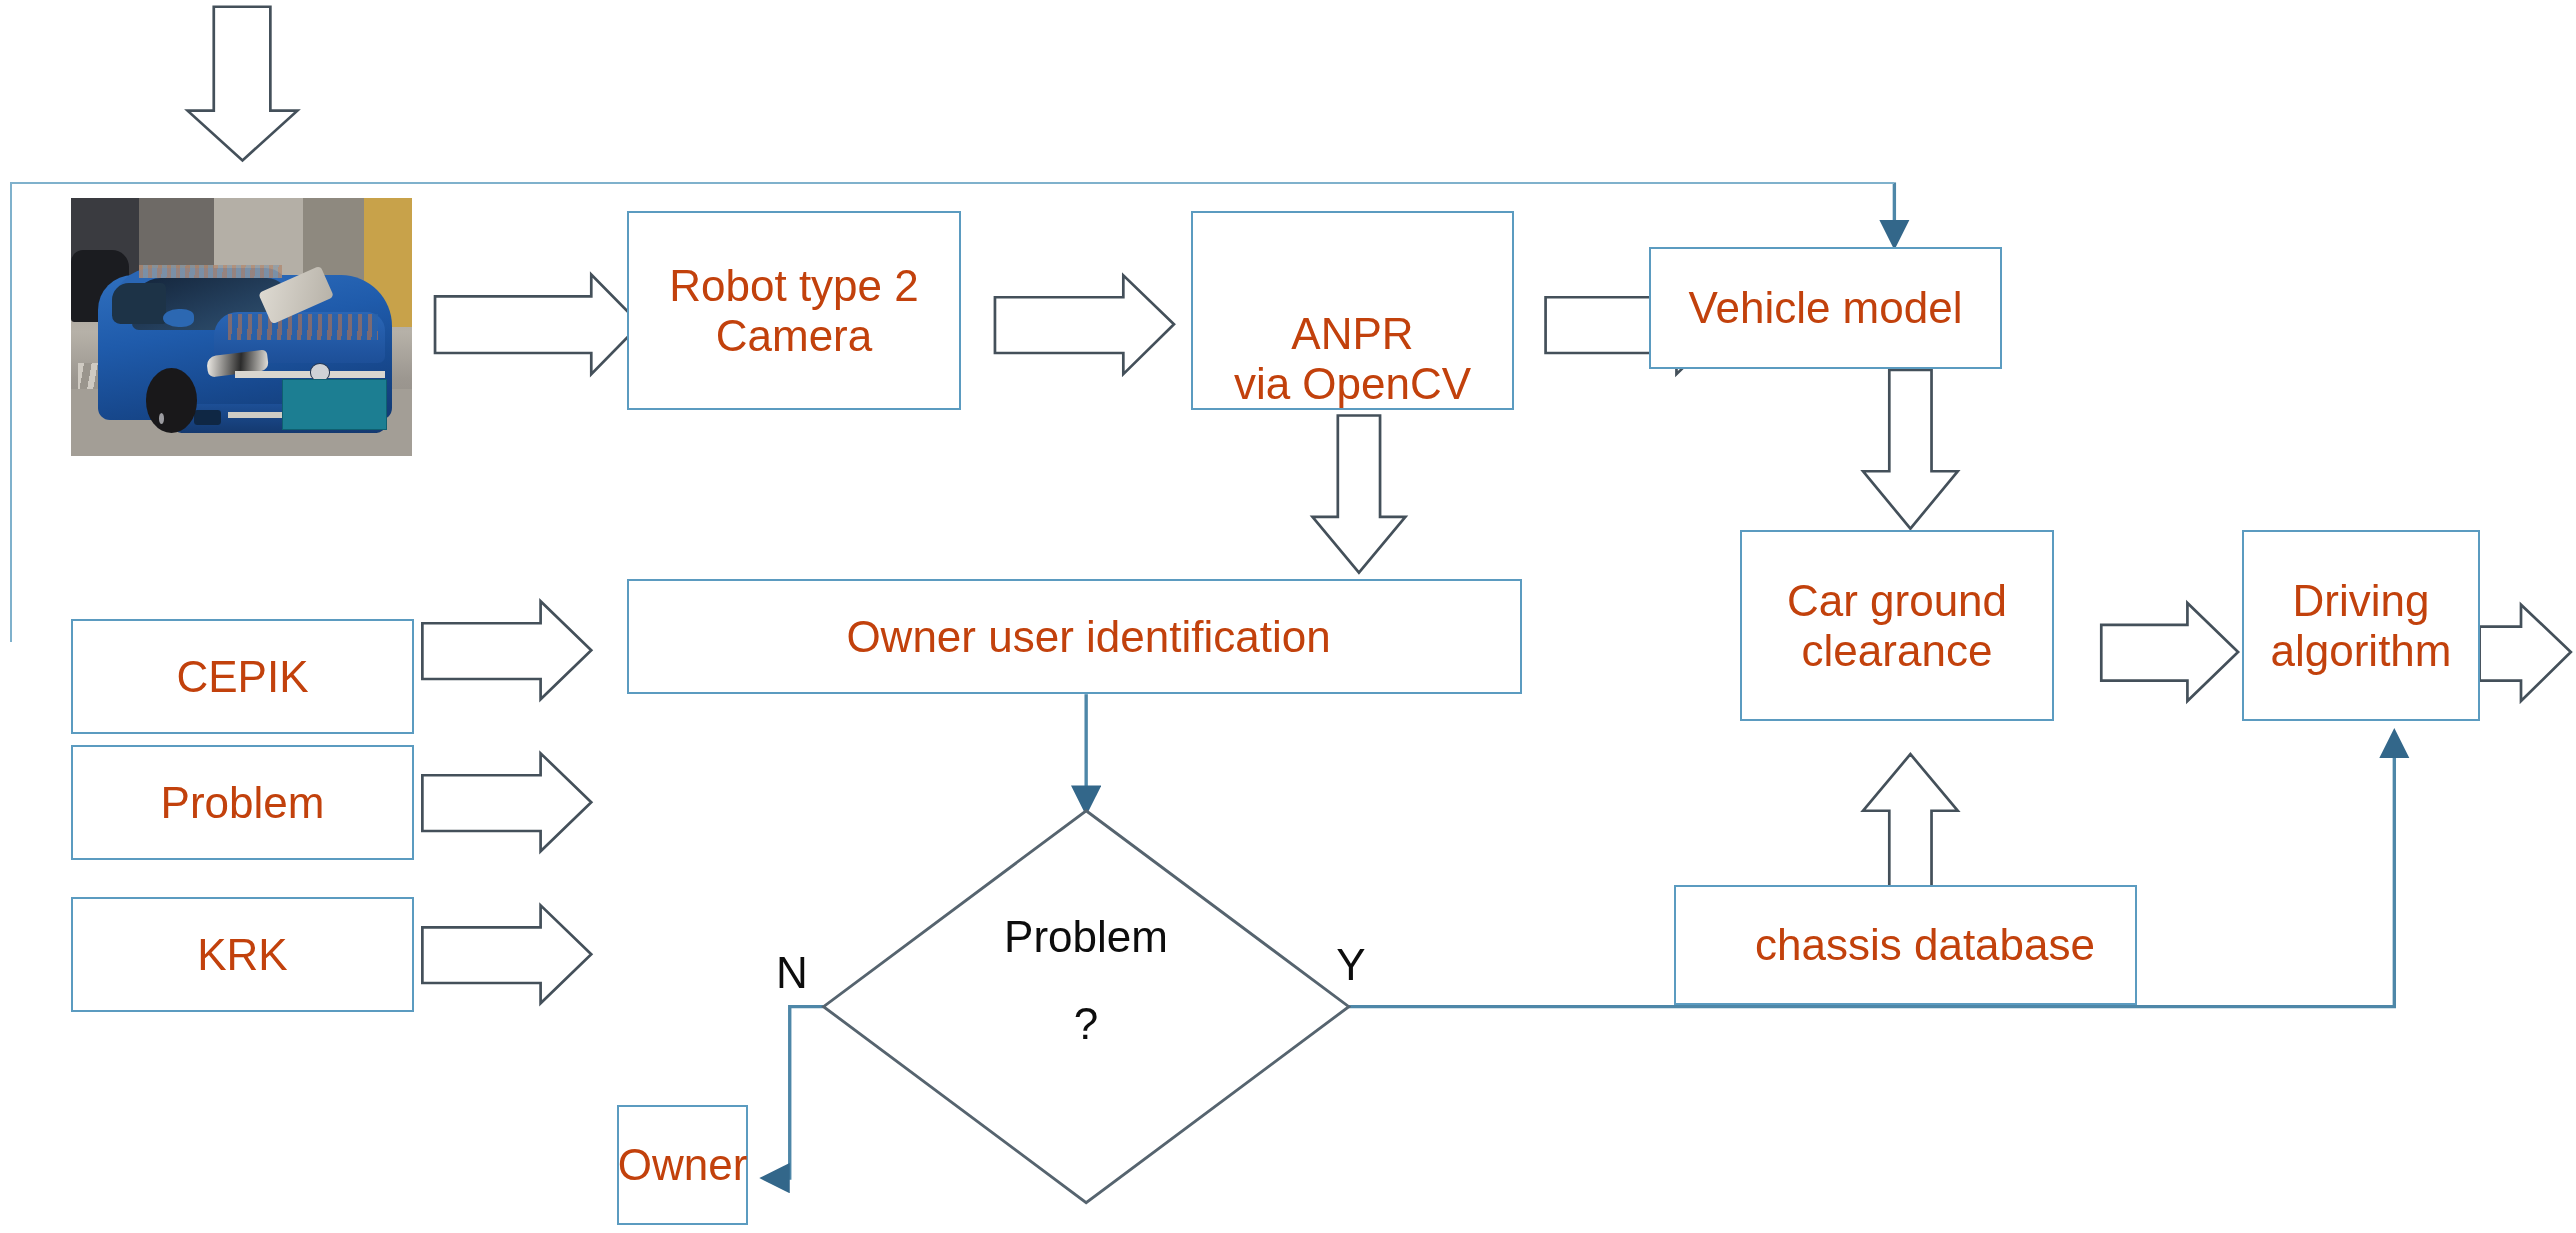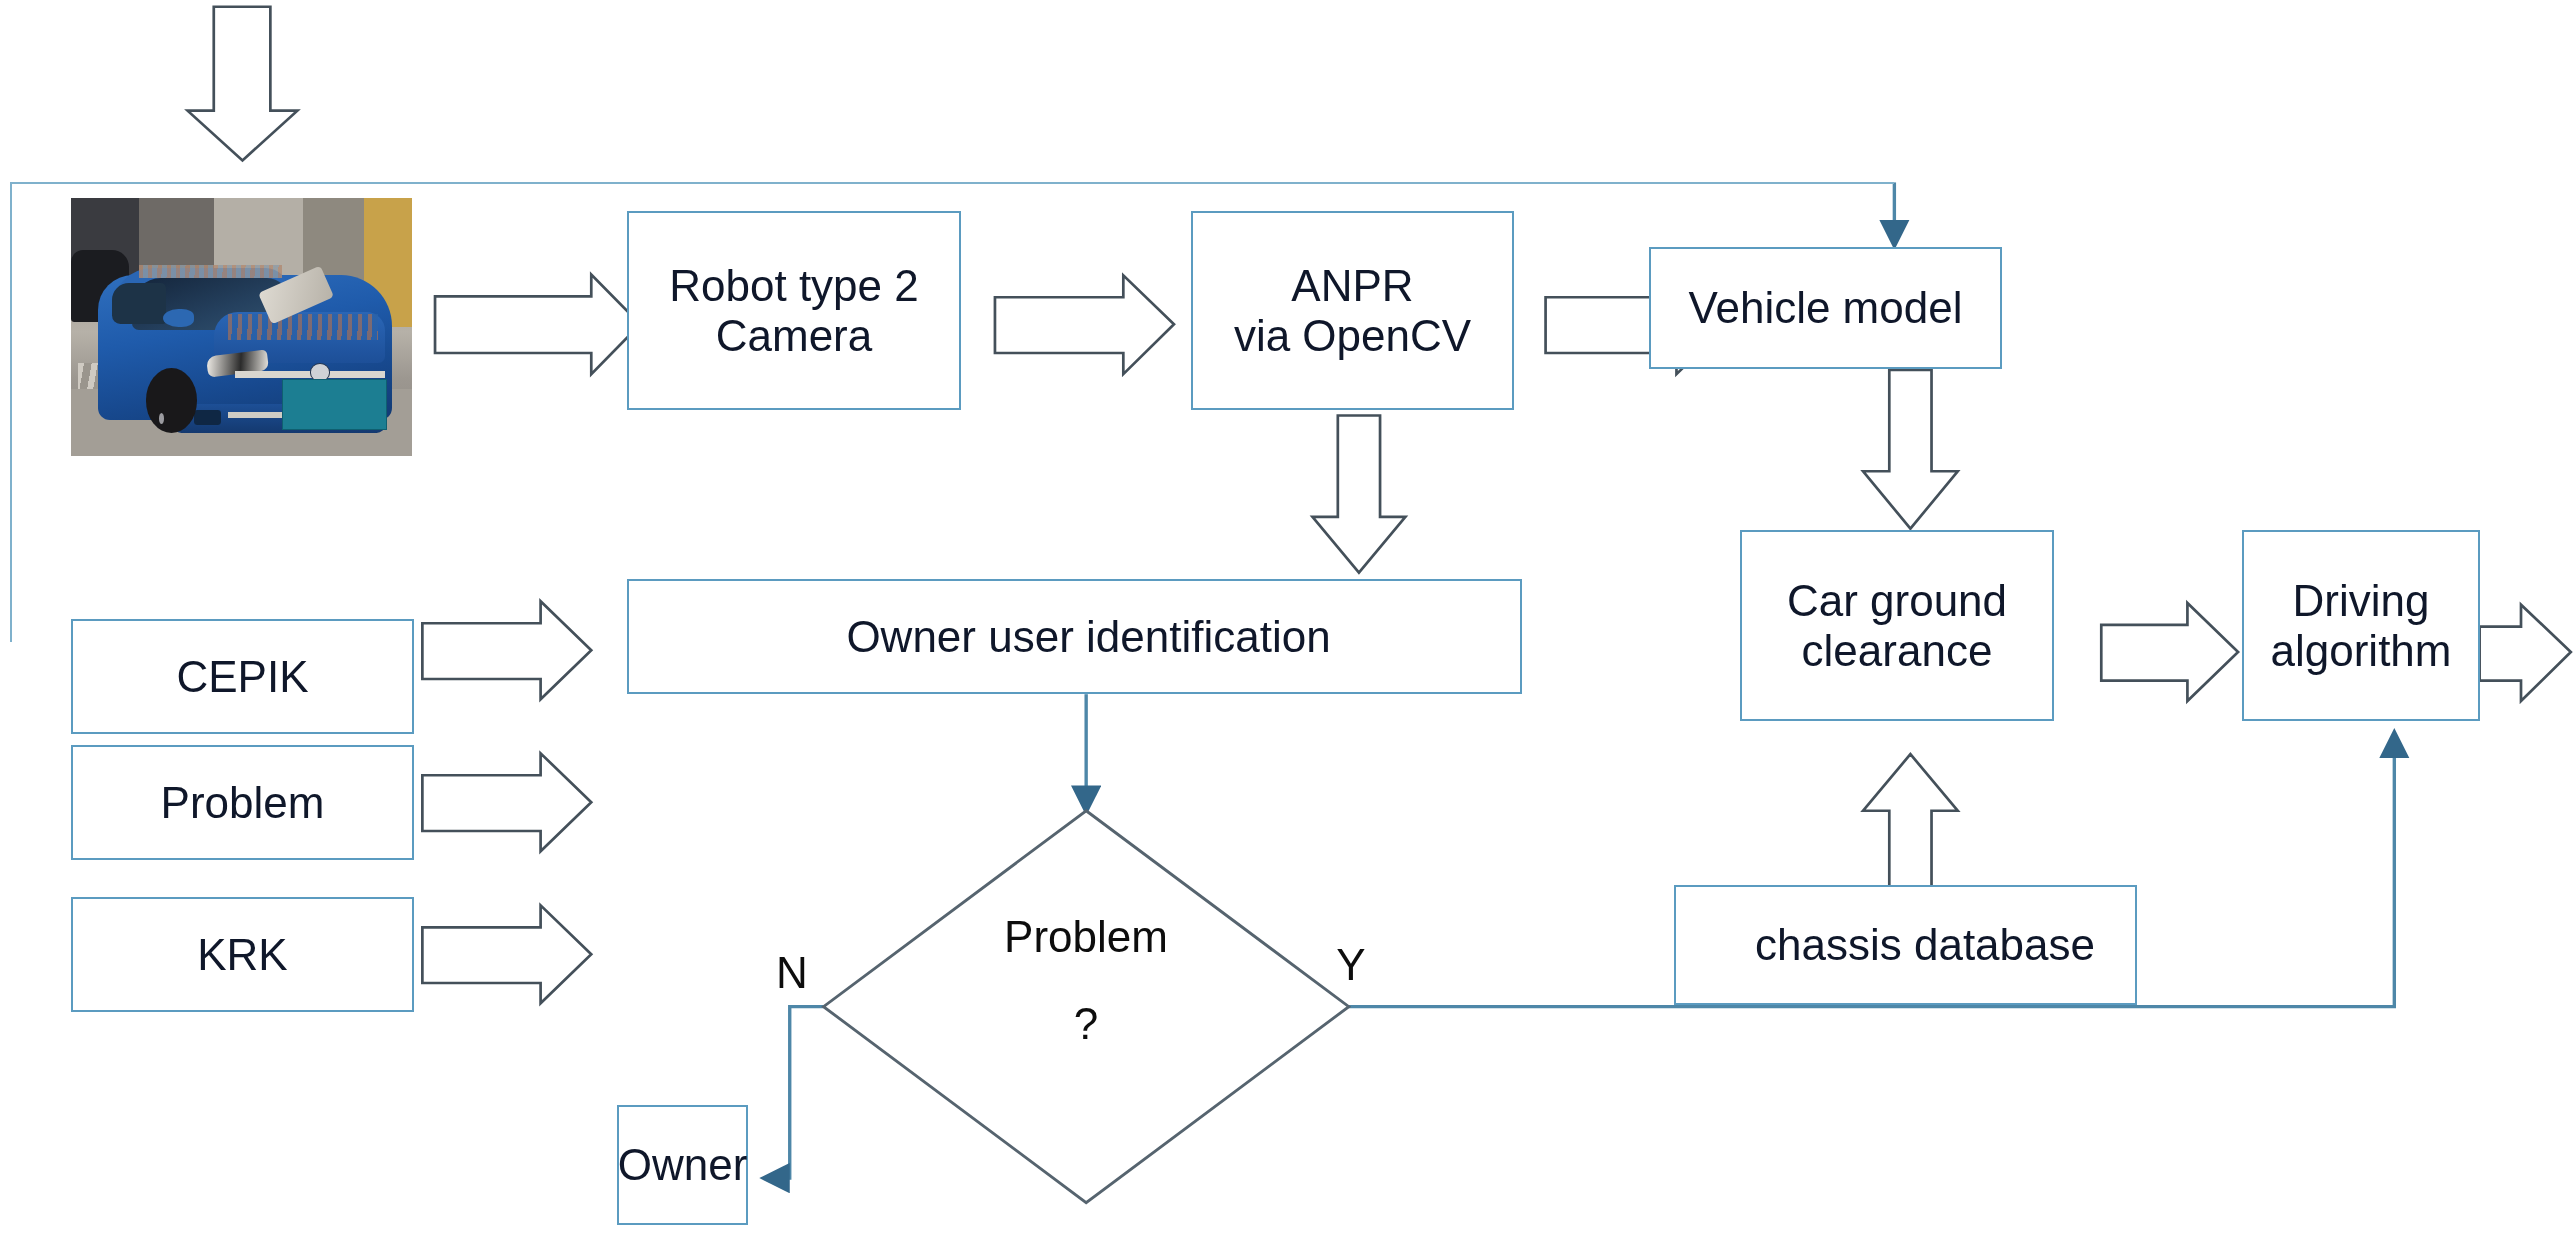--- a/index.html
+++ b/index.html
@@ -2,21 +2,21 @@
 <html style="font-size:13.5px"><head>
 <meta charset="utf-8">
 <style>
   html,body{margin:0;padding:0;background:#ffffff;}
   body{width:2576px;height:1233px;overflow:hidden;
        font-family:"Liberation Sans","DejaVu Sans",sans-serif;}
   #stage{position:relative;width:2576px;height:1233px;background:#fff;}
   svg.layer{position:absolute;left:0;top:0;width:2576px;height:1233px;}
   .nodebox{position:absolute;background:#ffffff;border:2.5px solid #5b9bc0;
            box-sizing:border-box;display:flex;align-items:center;
-           justify-content:center;text-align:center;color:#0f172a;
+           justify-content:center;text-align:center;color:#c2410c;
            font-family:"Liberation Sans","DejaVu Sans",sans-serif;
            line-height:1.12;}
   .nodebox span{display:block;}
   .outerframe{position:absolute;border:2.5px solid #7fb1cc;box-sizing:border-box;
               background:transparent;}
   .lbl{position:absolute;color:#0d0d0d;font-family:"Liberation Sans","DejaVu Sans",sans-serif;}
   .photo{position:absolute;overflow:hidden;background:#9a958e;}
   .photo .sky{position:absolute;left:0;top:0;width:100%;height:100%;
       background:linear-gradient(180deg,#8d8881 0%,#a8a39b 36%,#b6b1a8 52%,#9c9790 70%,#8b8781 100%);}
   .photo .bldg1{position:absolute;left:0;top:0;width:20%;height:46%;background:#3a3b40;}
@@ -148,21 +148,21 @@
     </div>
   </div>
 
   <div class="nodebox" style="left:627px;top:211px;width:334px;height:199px;font-size:44px;">
     <span>
       <span>Robot type 2</span>
       <span>Camera</span>
     </span>
   </div>
 
-  <div class="nodebox" style="left:1191px;top:211px;width:323px;height:199px;font-size:44px;">
+  <div class="nodebox" style="left:1191px;top:211px;width:323px;height:199px;font-size:44px;align-items:flex-end;">
     <span>
       <span>ANPR</span>
       <span>via OpenCV</span>
     </span>
   </div>
 
   <div class="nodebox" style="left:1649px;top:247px;width:353px;height:122px;font-size:44px;">
     <span>Vehicle model</span>
   </div>
 

